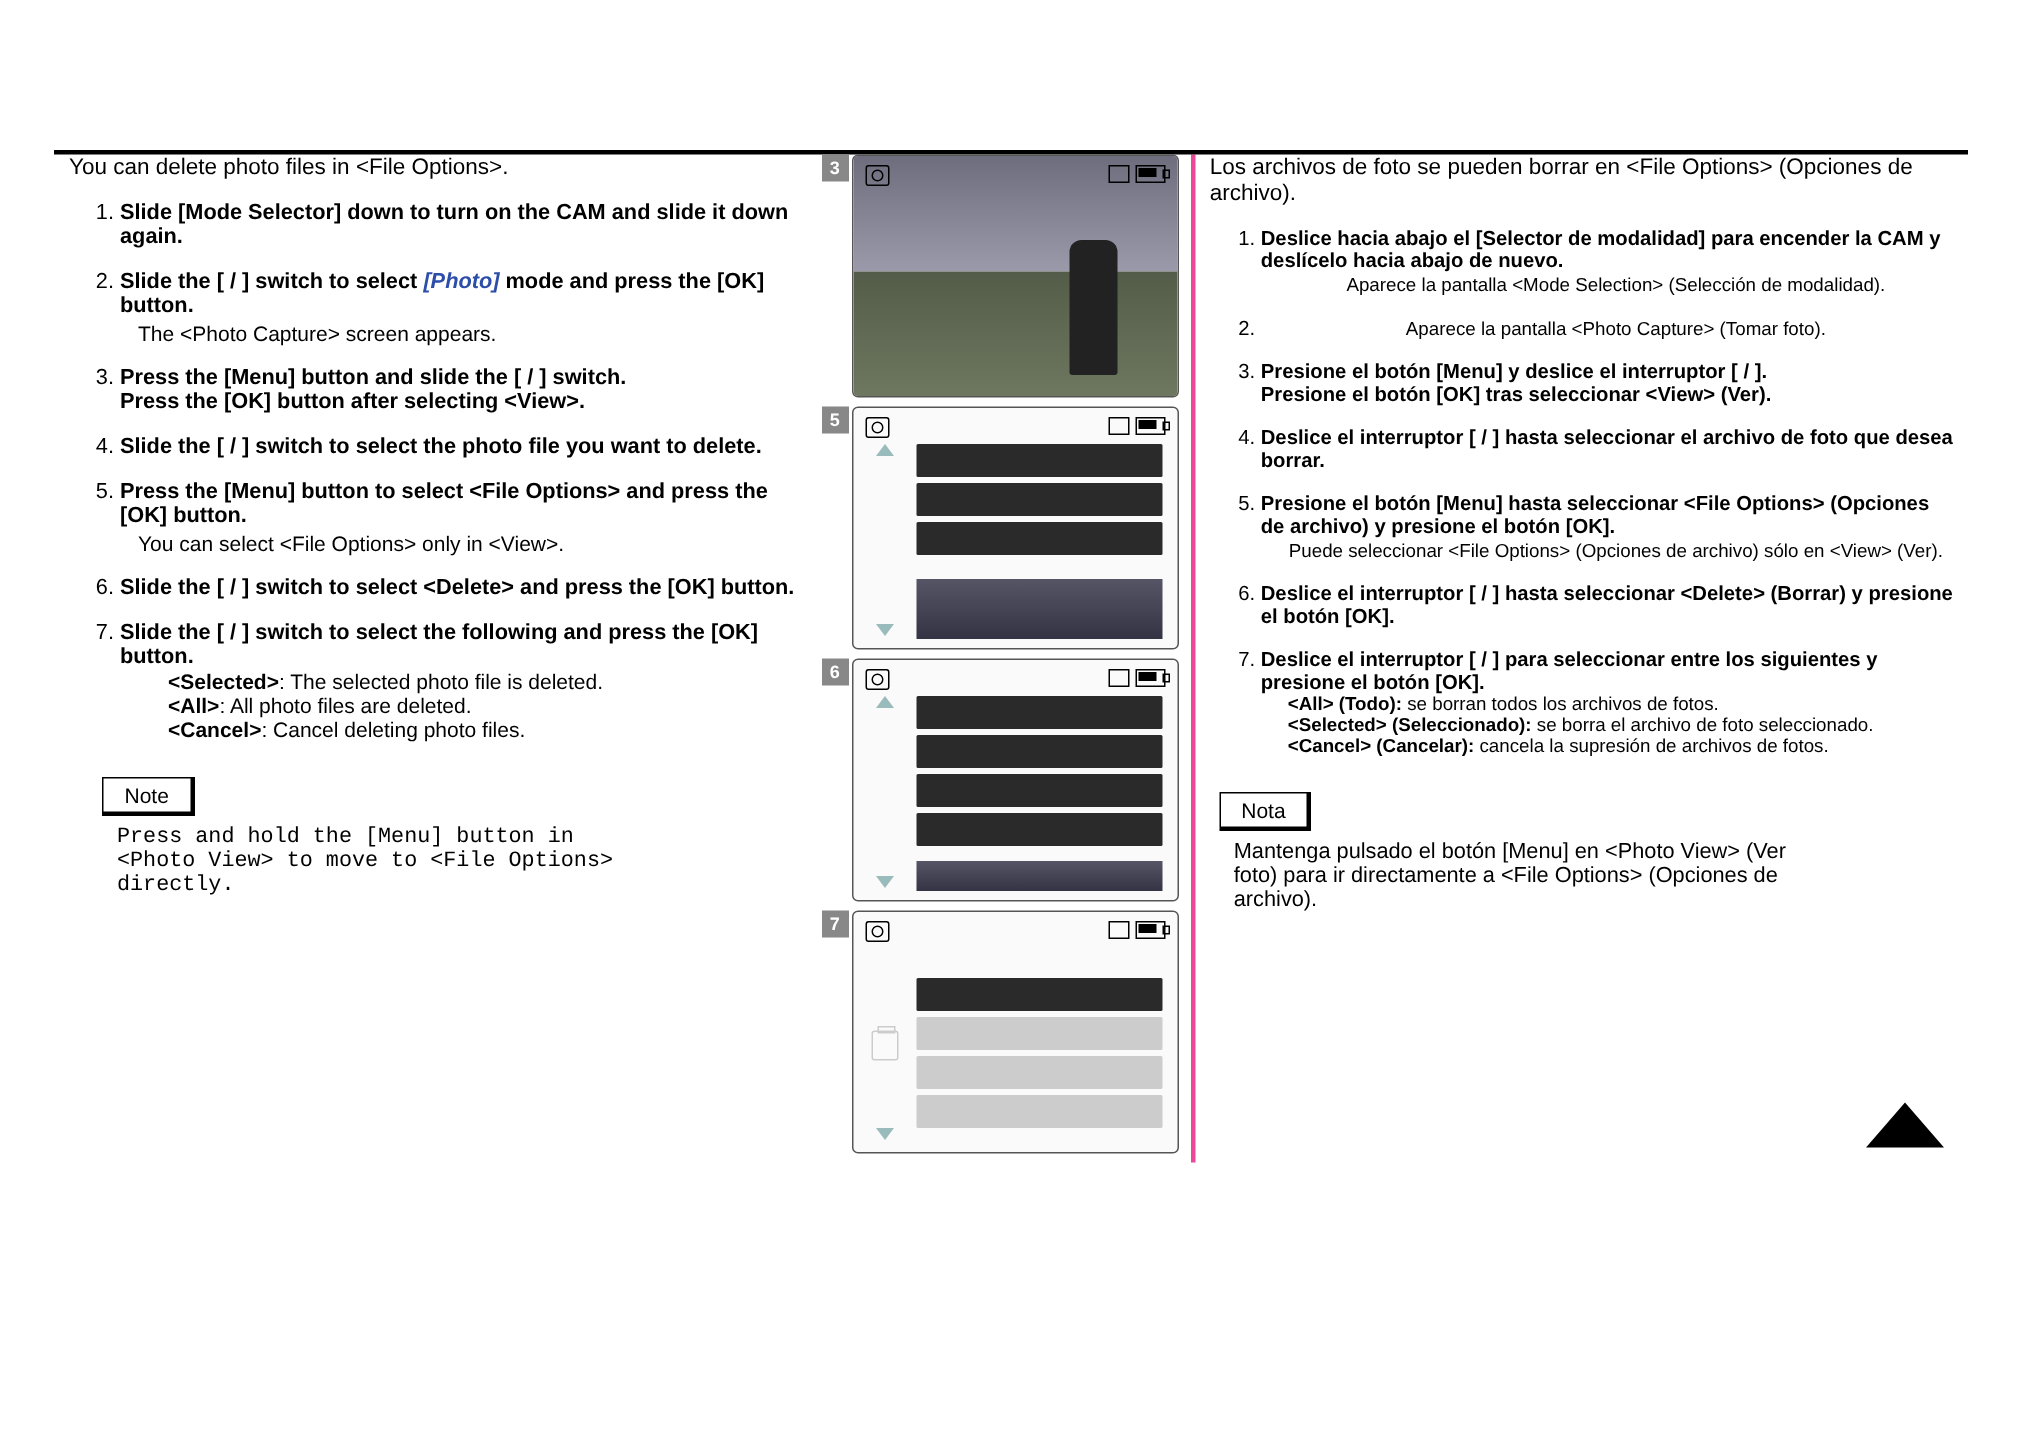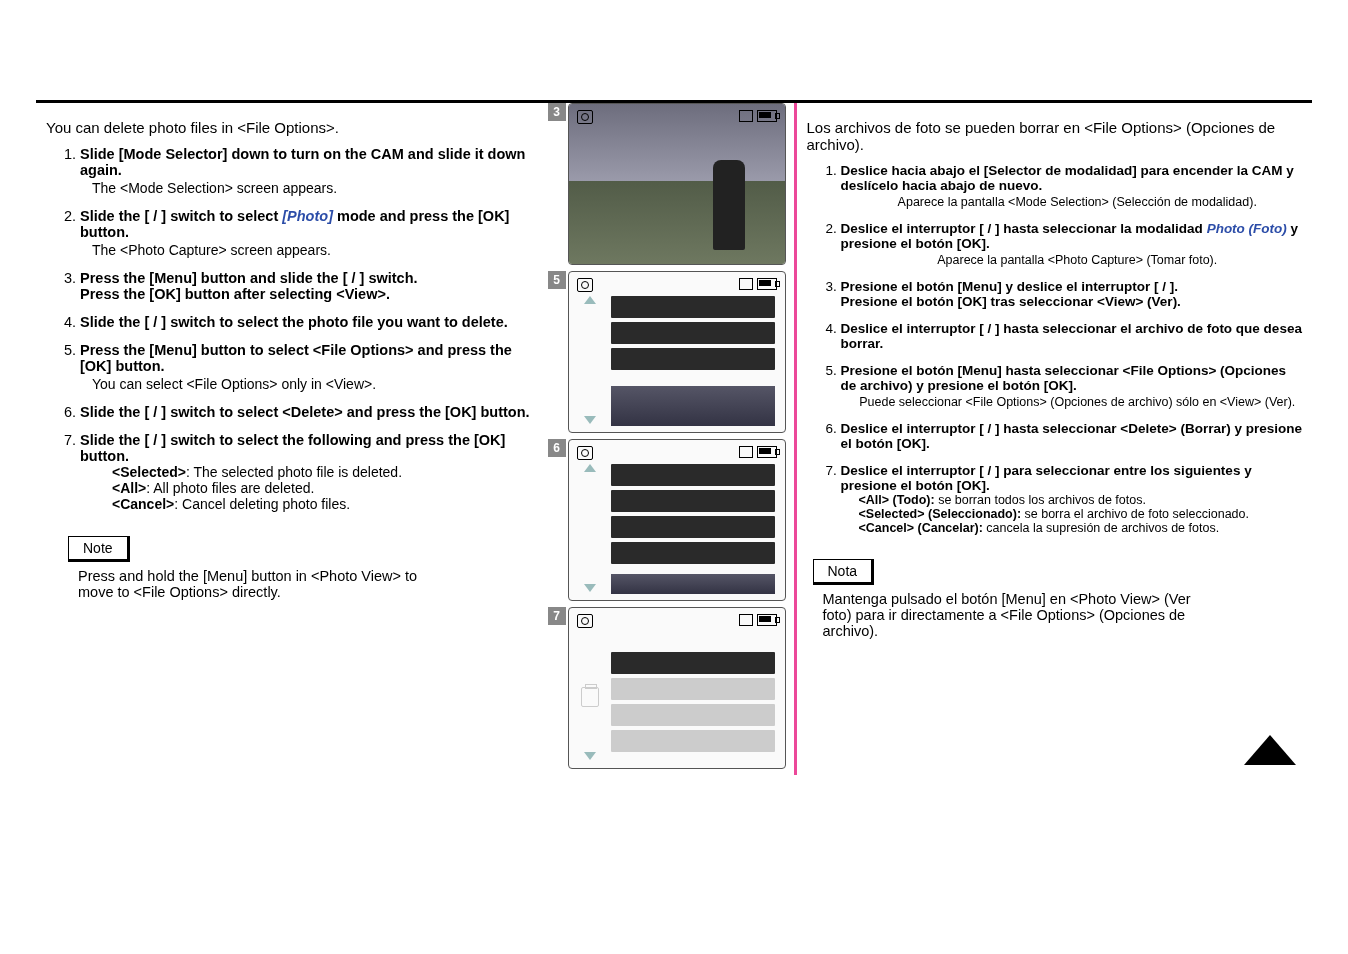--- a/index.html
+++ b/index.html
@@ -16,41 +16,42 @@
     height: 60px;
     position: relative;
     border-bottom: 3px solid #000;
   }
   .columns {
     display: flex;
     gap: 0;
   }
   .col {
     flex: 1;
-    padding: 16px 10px 10px 10px;
+    padding: 0 10px 10px 10px;
     box-sizing: border-box;
   }
   .col-left {
     padding-right: 10px;
   }
   .col-right {
     padding-left: 10px;
     border-left: 3px solid #ec4899;
   }
   .intro {
     font-size: 15px;
     margin-bottom: 10px;
   }
   ol.steps {
     padding-left: 34px;
     margin: 0;
   }
   ol.steps > li {
     margin-bottom: 12px;
     font-size: 14.5px;
+    margin-top: 14px;
   }
   ol.steps > li b {
     font-weight: bold;
   }
   ol.steps-es { font-size:13.5px; }
   ol.steps-es > li { font-size:13.5px; }
   .sub {
     display: block;
     font-weight: normal;
     font-size: 14px;
@@ -72,20 +73,21 @@
     border-right: 3px solid #000;
     border-bottom: 3px solid #000;
     padding: 3px 14px;
     margin: 12px 0 6px 22px;
     font-size: 14px;
   }
   .note-text {
     font-size: 14.5px;
     margin-left: 32px;
     max-width: 340px;
+    font-family: Liberation Mono, monospace;
   }
   .note-text-es { font-size:14.5px; margin-left:16px; max-width:380px;}
   .center-strip {
     width: 234px;
     flex: none;
     display: flex;
     flex-direction: column;
     align-items: flex-end;
     padding-right: 8px;
   }
@@ -182,21 +184,20 @@
   <div class="header-space"></div>
 
   <div class="columns">
 
     <div class="col col-left">
       <div class="intro">You can delete photo files in &lt;File Options&gt;.</div>
 
       <ol class="steps">
         <li>
           <b>Slide [Mode Selector] down to turn on the CAM and slide it down again.</b>
-          <span class="sub">The &lt;Mode Selection&gt; screen appears.</span>
         </li>
         <li>
           <b><span>Slide the [   /   ] switch to select </span><span class="photo-mode">[Photo]</span><span> mode and press the [OK] button.</span></b>
           <span class="sub">The &lt;Photo Capture&gt; screen appears.</span>
         </li>
         <li>
           <b style="white-space:pre-line">Press the [Menu] button and slide the [   /   ] switch.
 Press the [OK] button after selecting &lt;View&gt;.</b>
         </li>
         <li>
@@ -302,21 +303,20 @@
 
     <div class="col col-right">
       <div class="intro">Los archivos de foto se pueden borrar en &lt;File Options&gt; (Opciones de archivo).</div>
 
       <ol class="steps steps-es">
         <li>
           <b>Deslice hacia abajo el [Selector de modalidad] para encender la CAM y deslícelo hacia abajo de nuevo.</b>
           <span class="sub-es">Aparece la pantalla &lt;Mode Selection&gt; (Selección de modalidad).</span>
         </li>
         <li>
-          <b><span>Deslice el interruptor [   /   ] hasta seleccionar la modalidad </span><span class="photo-mode">Photo (Foto)</span><span> y presione el botón [OK].</span></b>
           <span class="sub-es">Aparece la pantalla &lt;Photo Capture&gt; (Tomar foto).</span>
         </li>
         <li>
           <b style="white-space:pre-line">Presione el botón [Menu] y deslice el interruptor [   /   ].
 Presione el botón [OK] tras seleccionar &lt;View&gt; (Ver).</b>
         </li>
         <li>
           <b>Deslice el interruptor [   /   ] hasta seleccionar el archivo de foto que desea borrar.</b>
         </li>
         <li>

